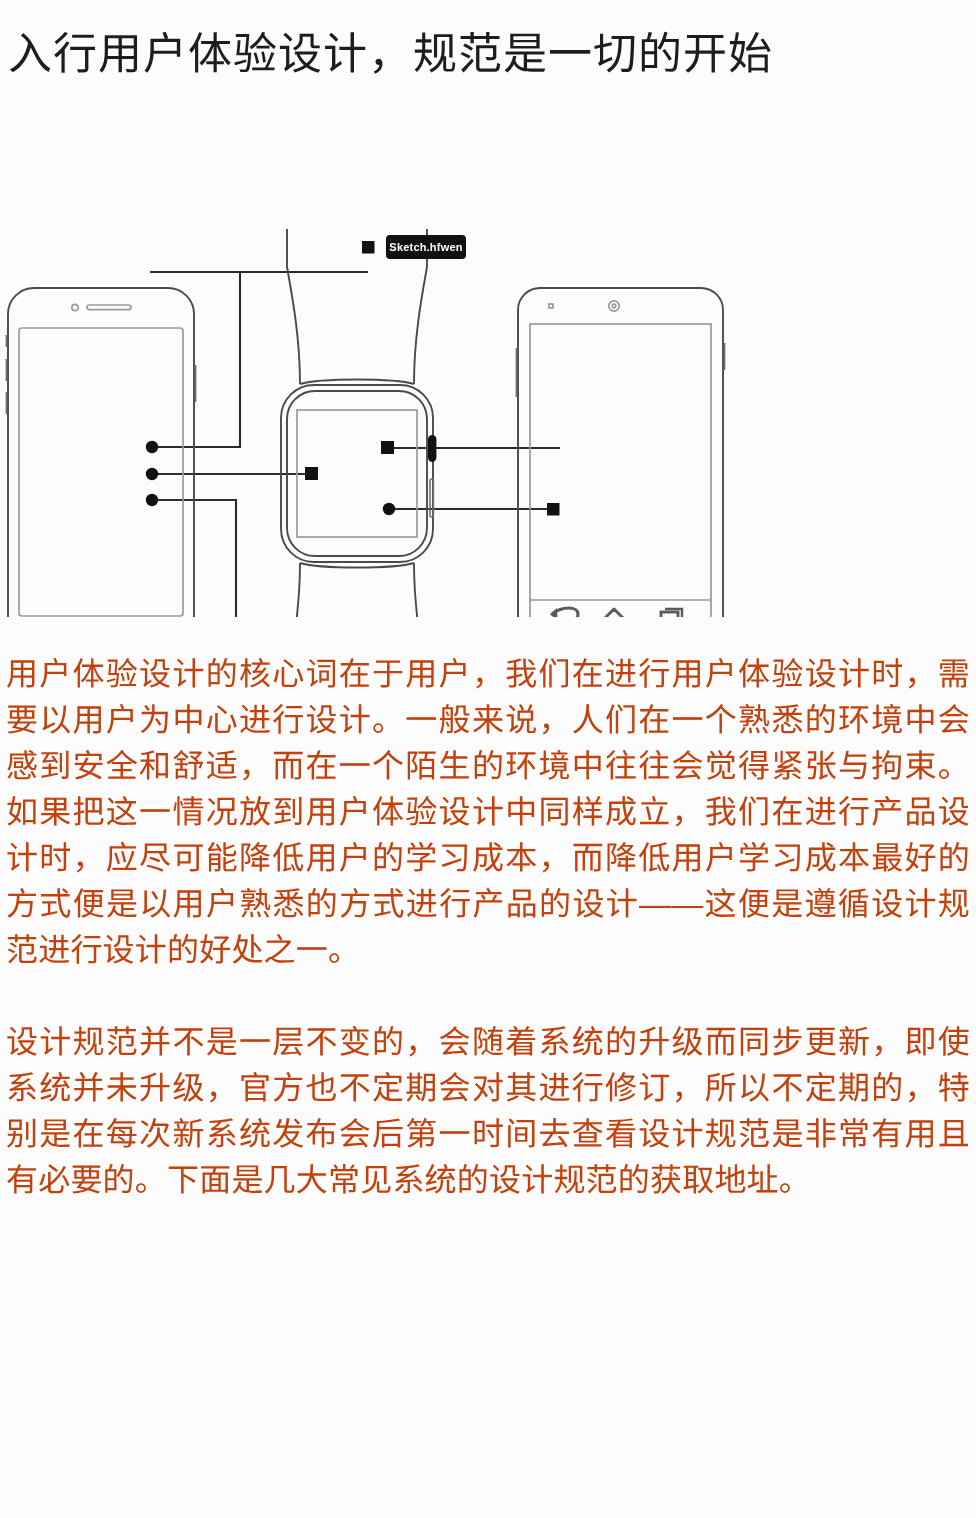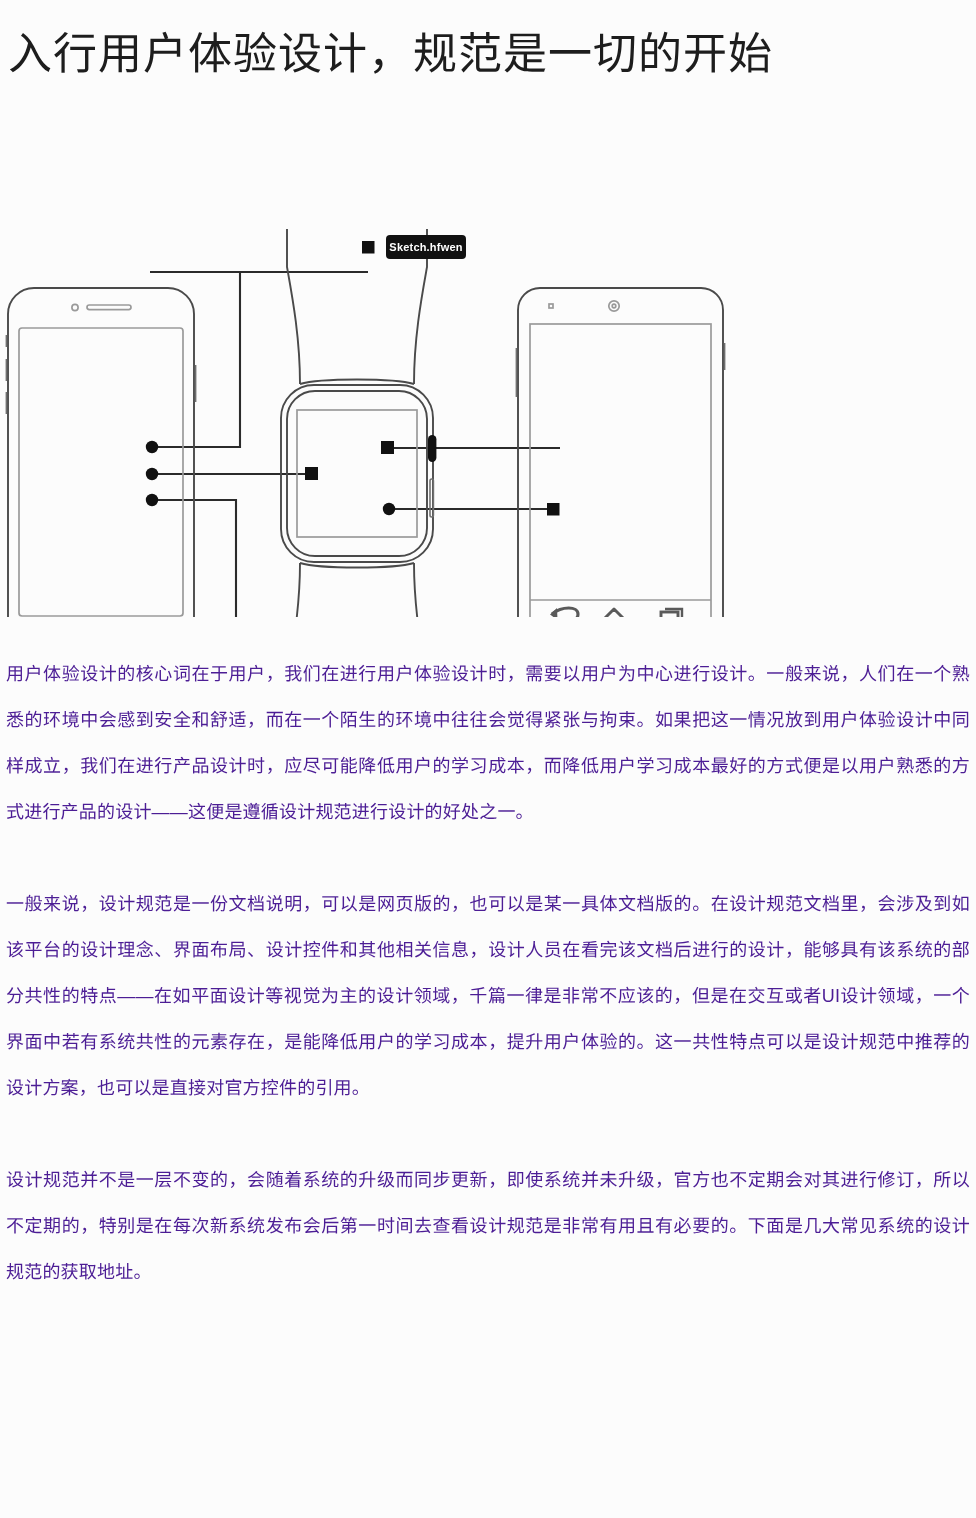--- a/index.html
+++ b/index.html
@@ -54,26 +54,26 @@
     fill: #ffffff;
     letter-spacing: 0.2px;
   }
 
   
   .article-body {
     padding: 34px 6px 40px 6px;
   }
   .article-body p {
     margin: 0 0 46px 0;
-    font-size: 18px;
+    font-size: 32px;
     line-height: 46px;
     letter-spacing: 0.2px;
     text-align: justify;
     text-justify: inter-ideograph;
-    color: #4c1d95;
+    color: #c2410c;
   }
   .article-body p:last-child {
     margin-bottom: 0;
   }
 </style>
 </head>
 <body>
 
 <div class="page">
 
@@ -205,17 +205,16 @@
       <g>
         <rect class="mk" x="362" y="144" width="12.5" height="12.5"></rect>
         <rect x="386" y="138" width="80" height="24" rx="4" ry="4" fill="#111111"></rect>
         <text class="badge-text" x="426" y="154" text-anchor="middle">Sketch.hfwen</text>
       </g>
     </svg>
   </div>
 
   <div class="article-body">
     <p>用户体验设计的核心词在于用户，我们在进行用户体验设计时，需要以用户为中心进行设计。一般来说，人们在一个熟悉的环境中会感到安全和舒适，而在一个陌生的环境中往往会觉得紧张与拘束。如果把这一情况放到用户体验设计中同样成立，我们在进行产品设计时，应尽可能降低用户的学习成本，而降低用户学习成本最好的方式便是以用户熟悉的方式进行产品的设计——这便是遵循设计规范进行设计的好处之一。</p>
-    <p>一般来说，设计规范是一份文档说明，可以是网页版的，也可以是某一具体文档版的。在设计规范文档里，会涉及到如该平台的设计理念、界面布局、设计控件和其他相关信息，设计人员在看完该文档后进行的设计，能够具有该系统的部分共性的特点——在如平面设计等视觉为主的设计领域，千篇一律是非常不应该的，但是在交互或者UI设计领域，一个界面中若有系统共性的元素存在，是能降低用户的学习成本，提升用户体验的。这一共性特点可以是设计规范中推荐的设计方案，也可以是直接对官方控件的引用。</p>
     <p>设计规范并不是一层不变的，会随着系统的升级而同步更新，即使系统并未升级，官方也不定期会对其进行修订，所以不定期的，特别是在每次新系统发布会后第一时间去查看设计规范是非常有用且有必要的。下面是几大常见系统的设计规范的获取地址。</p>
   </div>
 
 </div>
 
 </body></html>

